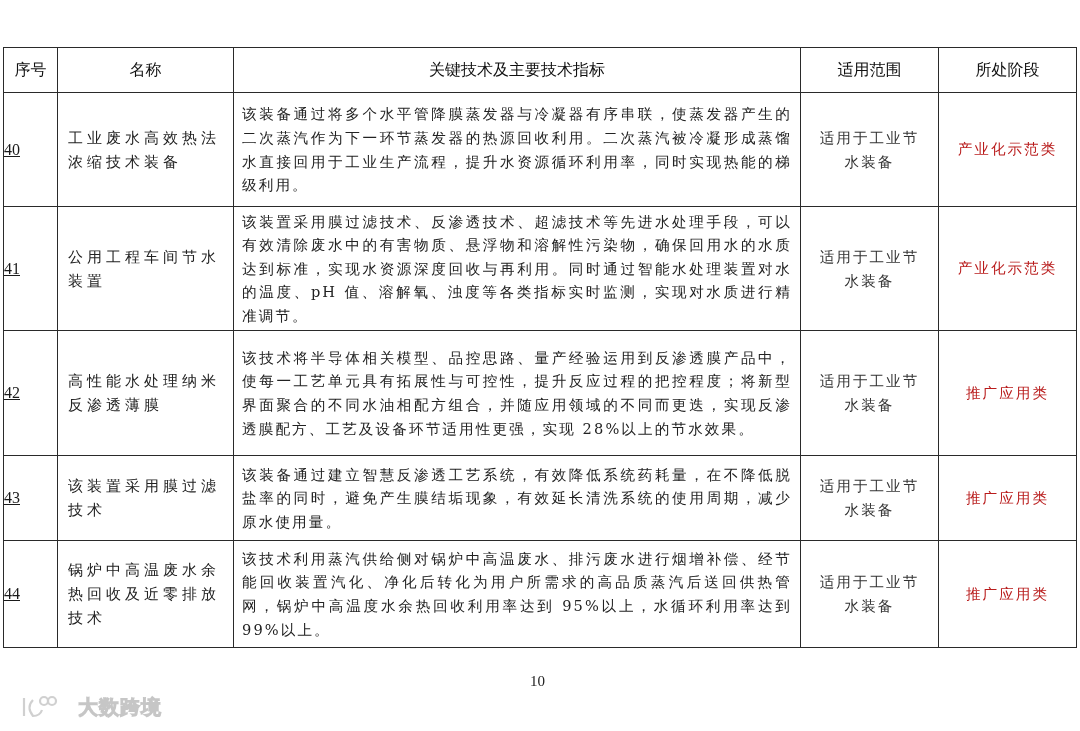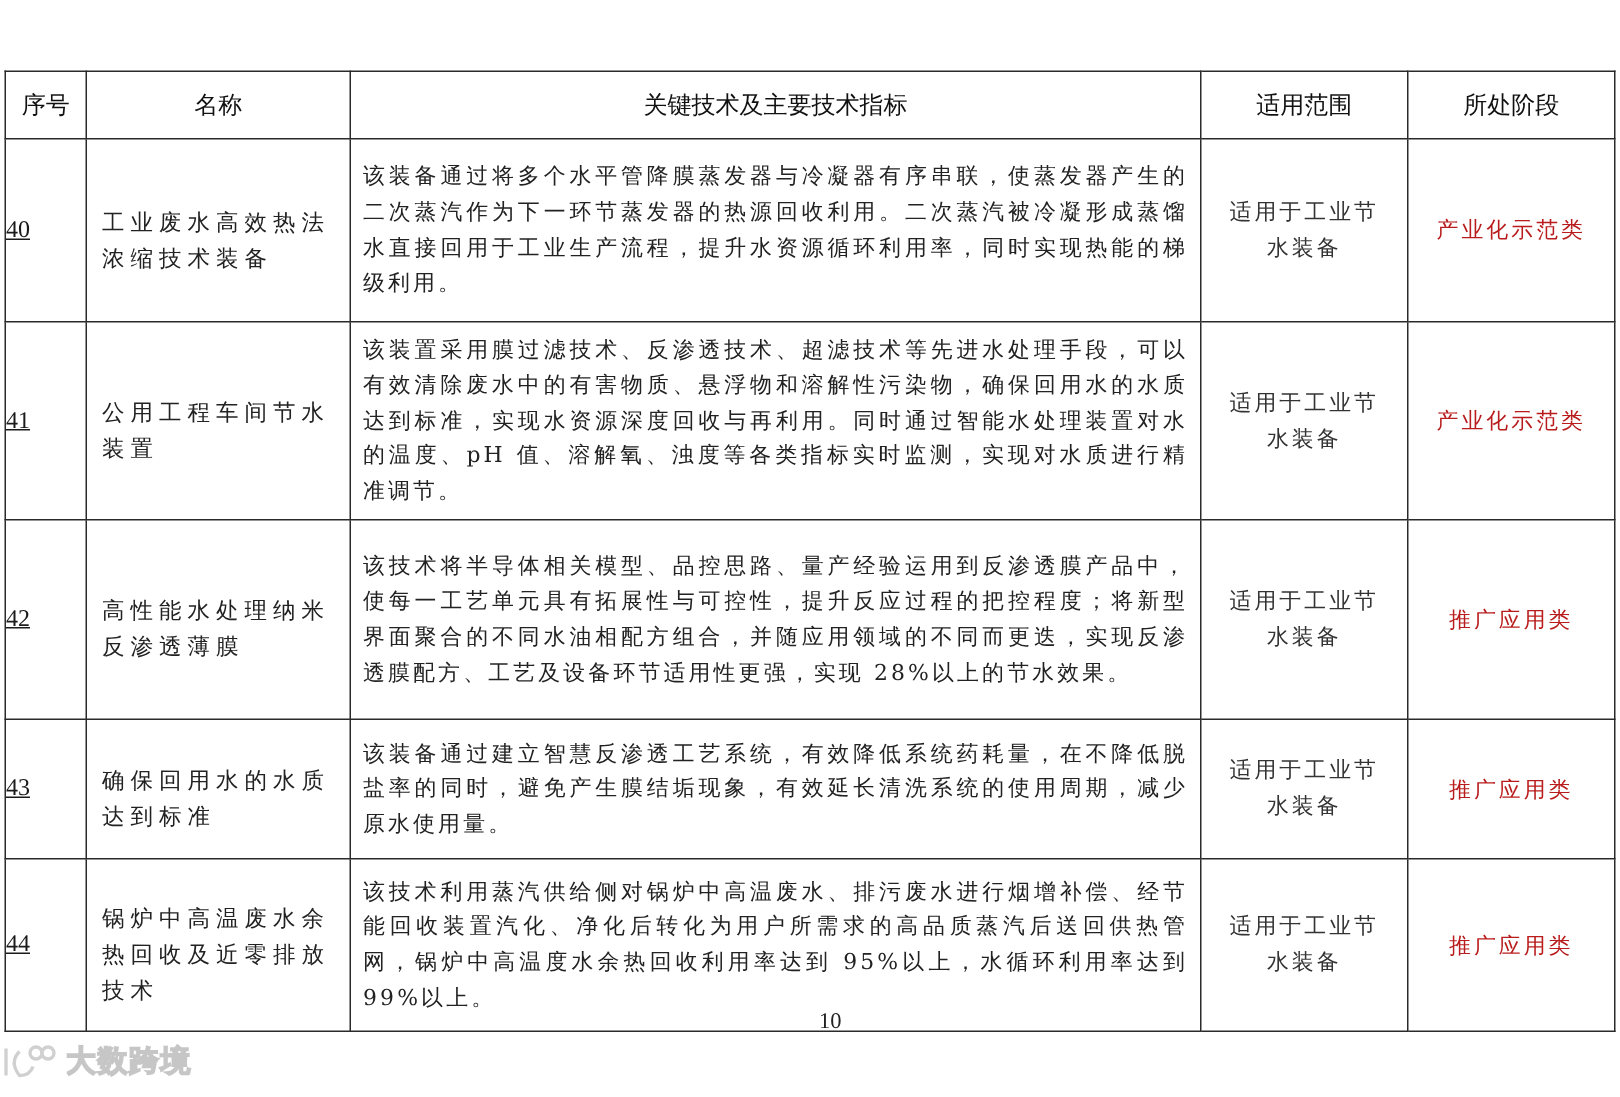--- a/index.html
+++ b/index.html
@@ -9,31 +9,31 @@
          border-collapse: collapse; table-layout: fixed; }
   .tbl td, .tbl th { border: 1.5px solid #2a2a2a; padding: 0; vertical-align: middle; }
   .tbl th { height: 44px; font-family: "DejaVu Sans", "Liberation Sans", sans-serif;
             font-weight: normal; font-size: 16px; color: #111; }
   .c-no { width: 54px; }
   .c-name { width: 176px; }
   .c-desc { width: 567px; }
   .c-scope { width: 138px; }
   .c-stage { width: 138px; }
   td.no { font-family: "Liberation Serif", serif; font-size: 16px; text-decoration: underline; }
-  td.name { padding: 12px 6px 0 10px; font-size: 15px; line-height: 24px; letter-spacing: 4px; color: #222; }
+  td.name { padding: 0 6px 0 10px; font-size: 15px; line-height: 24px; letter-spacing: 4px; color: #222; }
   td.desc { padding: 2px 8px 2px 8px; font-size: 14.6px; line-height: 23.6px; letter-spacing: 2.1px; text-align: justify; color: #222; margin-top: 32px; }
   td.scope { text-align: center; font-size: 14.6px; line-height: 24px; letter-spacing: 2px; padding: 0 12px; color: #333; margin-top: 20px; }
   td.stage { text-align: center; font-size: 14.6px; letter-spacing: 2px; color: #b91c1c; }
   .r40 td { height: 109px; }
   .r41 td { height: 119px; }
   .r42 td { height: 120px; }
   .r43 td { height: 80px; }
   .r44 td { height: 102px; }
-  .page-no { position: absolute; left: 546px; top: 673px; font-family: "Liberation Serif", serif; font-size: 15px; color: #222; }
-  .watermark { position: absolute; left: 0; top: 694px; display: flex; align-items: flex-end; gap: 6px; opacity: 0.55; }
+  .page-no { position: absolute; left: 530px; top: 673px; font-family: "Liberation Serif", serif; font-size: 15px; color: #222; }
+  .watermark { position: absolute; left: 20px; top: 694px; display: flex; align-items: flex-start; gap: 20px; opacity: 0.55; }
   .wm-logo { width: 38px; height: 26px; position: relative; }
   .wm-text { font-family: "DejaVu Sans", sans-serif; font-size: 20px; color: #ffffff;
              -webkit-text-stroke: 1px #999; letter-spacing: 1px; font-weight: bold; }
 </style>
 </head>
 <body>
 
 <table class="tbl">
   <colgroup>
     <col class="c-no">
@@ -68,21 +68,21 @@
     </tr>
     <tr class="r42">
       <td class="no">42</td>
       <td class="name">高性能水处理纳米反渗透薄膜</td>
       <td class="desc">该技术将半导体相关模型、品控思路、量产经验运用到反渗透膜产品中，使每一工艺单元具有拓展性与可控性，提升反应过程的把控程度；将新型界面聚合的不同水油相配方组合，并随应用领域的不同而更迭，实现反渗透膜配方、工艺及设备环节适用性更强，实现 28%以上的节水效果。</td>
       <td class="scope">适用于工业节水装备</td>
       <td class="stage">推广应用类</td>
     </tr>
     <tr class="r43">
       <td class="no">43</td>
-      <td class="name">确保回用水的水质达到标准</td>
+      <td class="name">该装置采用膜过滤技术</td>
       <td class="desc">该装备通过建立智慧反渗透工艺系统，有效降低系统药耗量，在不降低脱盐率的同时，避免产生膜结垢现象，有效延长清洗系统的使用周期，减少原水使用量。</td>
       <td class="scope">适用于工业节水装备</td>
       <td class="stage">推广应用类</td>
     </tr>
     <tr class="r44">
       <td class="no">44</td>
       <td class="name">锅炉中高温废水余热回收及近零排放技术</td>
       <td class="desc">该技术利用蒸汽供给侧对锅炉中高温废水、排污废水进行烟增补偿、经节能回收装置汽化、净化后转化为用户所需求的高品质蒸汽后送回供热管网，锅炉中高温度水余热回收利用率达到 95%以上，水循环利用率达到 99%以上。</td>
       <td class="scope">适用于工业节水装备</td>
       <td class="stage">推广应用类</td>

